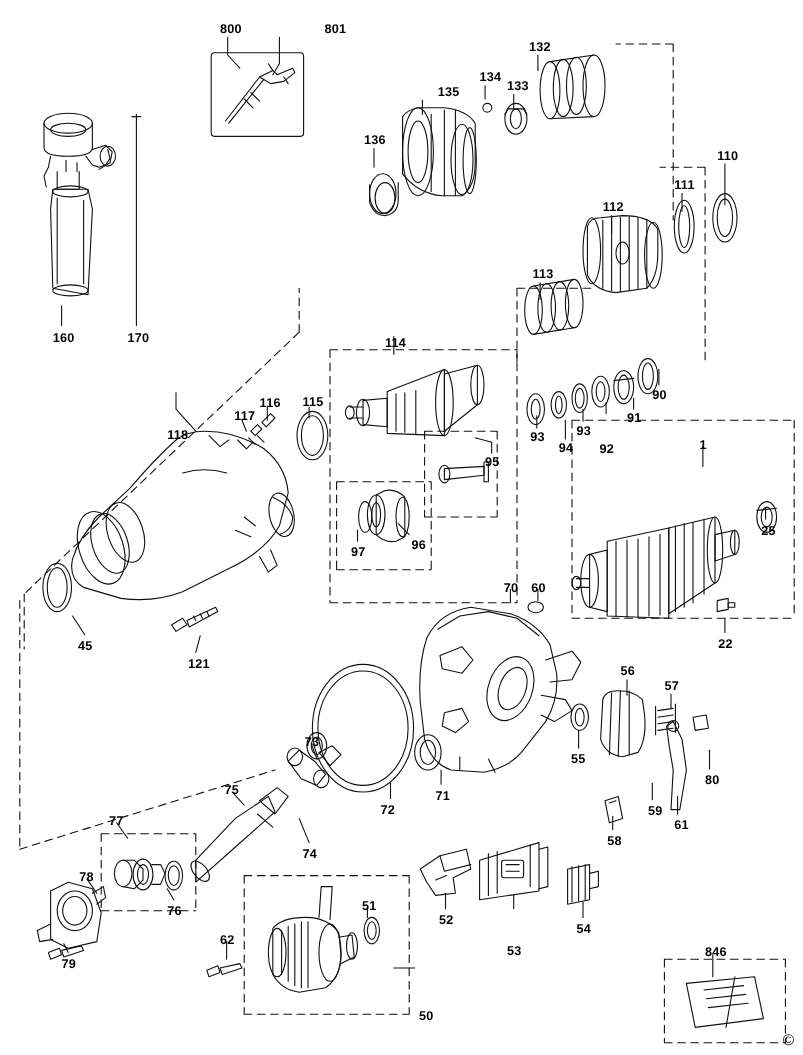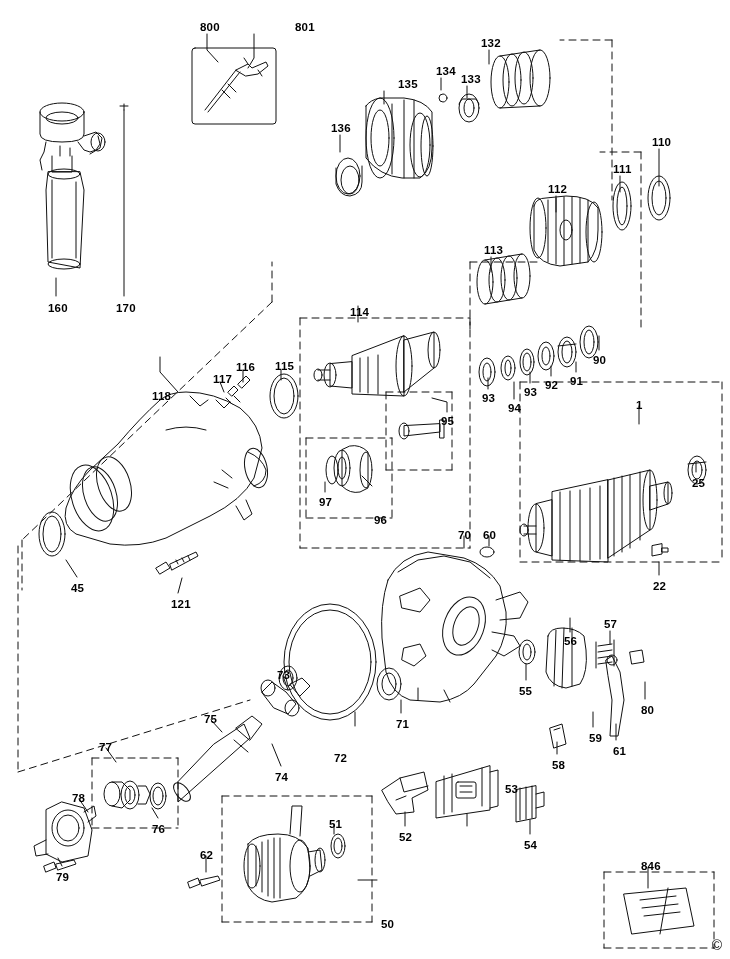--- a/index.html
+++ b/index.html
@@ -483,51 +483,51 @@
     <span class="lbl" style="left:484px; top:245px;">113</span>
     <span class="lbl" style="left:48px;  top:303px;">160</span>
     <span class="lbl" style="left:116px; top:303px;">170</span>
     <span class="lbl" style="left:350px; top:307px;">114</span>
     <span class="lbl" style="left:593px; top:355px;">90</span>
     <span class="lbl" style="left:152px; top:352px;margin-top:39px;">118</span>
     <span class="lbl" style="left:236px; top:362px;">116</span>
     <span class="lbl" style="left:275px; top:361px;">115</span>
     <span class="lbl" style="left:213px; top:374px;">117</span>
     <span class="lbl" style="left:570px; top:376px;">91</span>
-    <span class="lbl" style="left:545px; top:380px;">92</span>
+    <span class="lbl" style="left:545px; top:404px;">92</span>
     <span class="lbl" style="left:524px; top:387px;">93</span>
     <span class="lbl" style="left:508px; top:403px;">94</span>
     <span class="lbl" style="left:482px; top:393px;">93</span>
     <span class="lbl" style="left:636px; top:400px;">1</span>
     <span class="lbl" style="left:441px; top:416px;">95</span>
     <span class="lbl" style="left:692px; top:478px;">25</span>
     <span class="lbl" style="left:319px; top:497px;">97</span>
-    <span class="lbl" style="left:374px; top:491px;margin-top:24px;">96</span>
+    <span class="lbl" style="left:374px; top:491px;">96</span>
     <span class="lbl" style="left:71px;  top:583px;">45</span>
     <span class="lbl" style="left:171px; top:599px;">121</span>
     <span class="lbl" style="left:458px; top:530px;">70</span>
     <span class="lbl" style="left:483px; top:530px;text-align:center;">60</span>
     <span class="lbl" style="left:653px; top:581px;">22</span>
-    <span class="lbl" style="left:564px; top:636px;">56</span>
+    <span class="lbl" style="left:564px; top:606px;">56</span>
     <span class="lbl" style="left:604px; top:619px;">57</span>
     <span class="lbl" style="left:519px; top:686px;">55</span>
     <span class="lbl" style="left:641px; top:705px;">80</span>
     <span class="lbl" style="left:589px; top:733px;">59</span>
     <span class="lbl" style="left:613px; top:746px;">61</span>
     <span class="lbl" style="left:277px; top:670px;">73</span>
     <span class="lbl" style="left:396px; top:719px;">71</span>
     <span class="lbl" style="left:204px; top:714px;">75</span>
-    <span class="lbl" style="left:334px; top:732px;margin-top:21px;">72</span>
+    <span class="lbl" style="left:346px; top:732px;">72</span>
     <span class="lbl" style="left:99px;  top:742px;">77</span>
     <span class="lbl" style="left:275px; top:772px;">74</span>
     <span class="lbl" style="left:552px; top:760px;">58</span>
     <span class="lbl" style="left:72px;  top:793px;">78</span>
     <span class="lbl" style="left:152px; top:824px;">76</span>
     <span class="lbl" style="left:399px; top:832px;">52</span>
-    <span class="lbl" style="left:461px; top:784px;margin-left:44px;">53</span>
+    <span class="lbl" style="left:461px; top:860px;">53</span>
     <span class="lbl" style="left:524px; top:840px;">54</span>
     <span class="lbl" style="left:329px; top:819px;">51</span>
     <span class="lbl" style="left:200px; top:850px;">62</span>
     <span class="lbl" style="left:56px;  top:872px;">79</span>
     <span class="lbl" style="left:641px; top:861px;">846</span>
     <span class="lbl" style="left:381px; top:879px;margin-top:40px;">50</span>
   </div>
 
   <div class="copyright">©</div>
 

